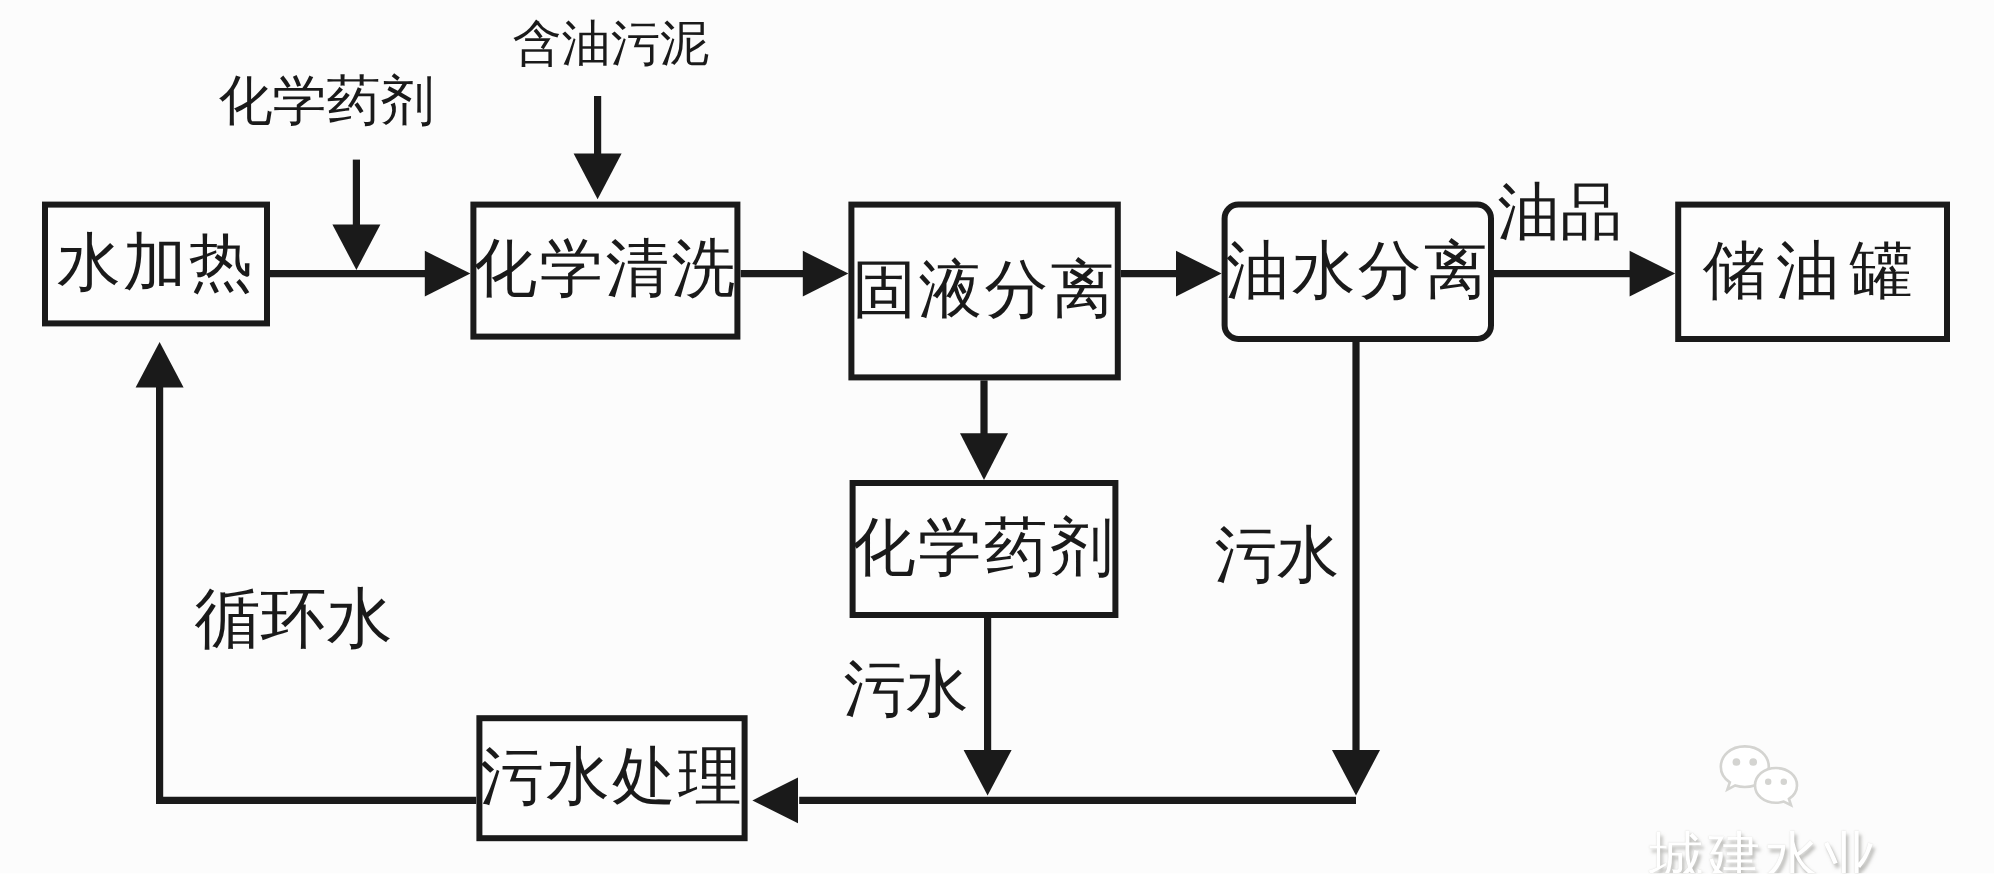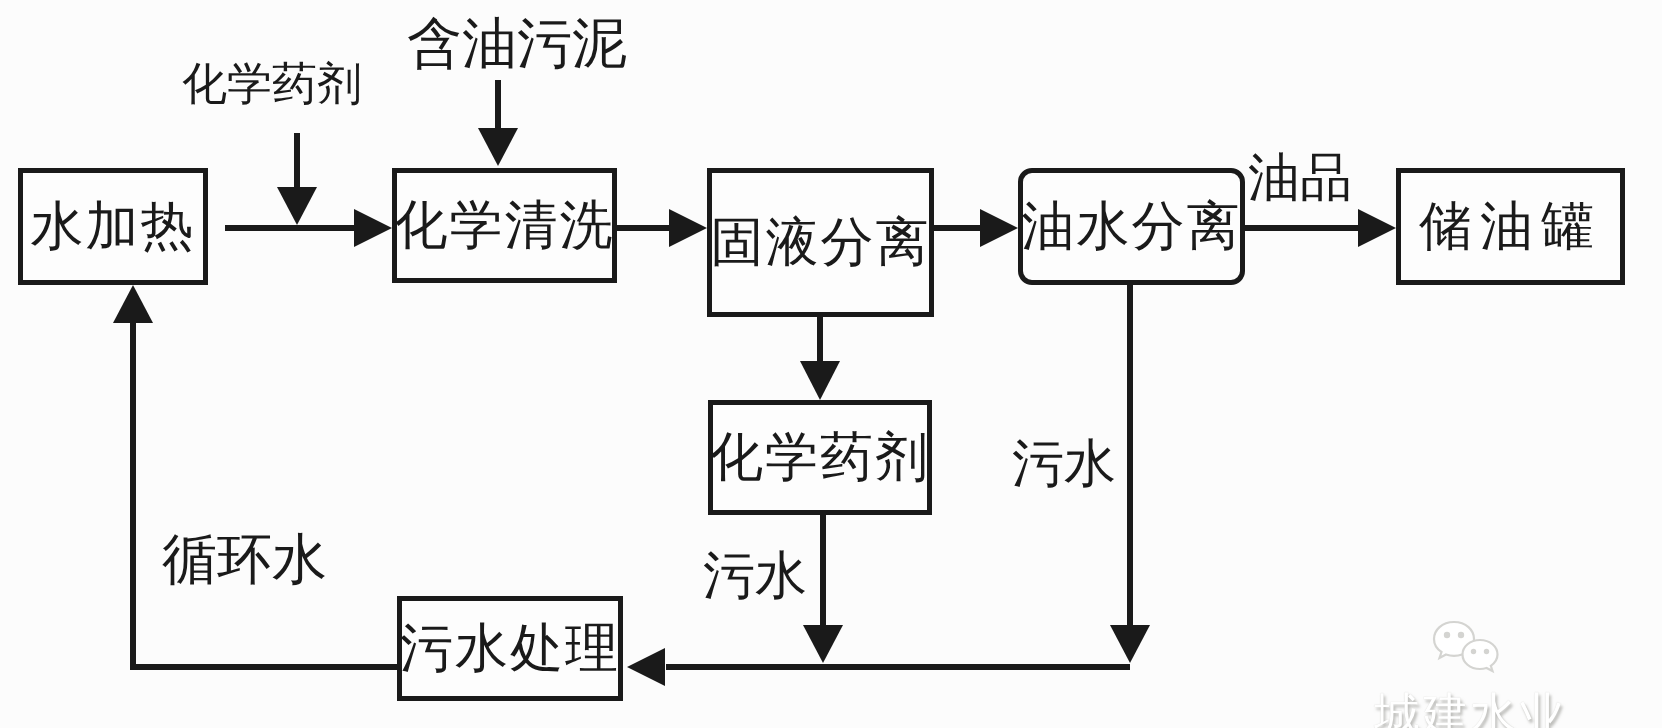--- a/index.html
+++ b/index.html
@@ -123,45 +123,45 @@
       </g>
 
       <g>
         <polyline points="397,667 133,667 133,320" fill="none"></polyline>
         <polygon points="133,285 113,323 153,323" stroke="none"></polygon>
       </g>
 
     </g>
   </svg>
 
-  <div class="node" style="left:18px; top:168px; width:190px; height:117px;">水加热</div>
+  <div class="node" style="left:35px; top:168px; width:190px; height:104px;">水加热</div>
 
   <div class="node" style="left:392px; top:168px; width:225px; height:115px;">化学清洗</div>
 
   <div class="node" style="left:707px; top:168px; width:227px; height:149px;">固液分离</div>
 
   <div class="node" style="left:1018px; top:168px; width:227px; height:117px;border-radius:14px;">油水分离</div>
 
   <div class="node" style="left:1396px; top:168px; width:229px; height:117px; letter-spacing:8px;">储油罐</div>
 
   <div class="node" style="left:708px; top:400px; width:224px; height:115px;">化学药剂</div>
 
   <div class="node" style="left:397px; top:596px; width:226px; height:105px;">污水处理</div>
 
   <div class="flow-label" style="left:182px; top:62px; font-size:45px;">化学药剂</div>
 
-  <div class="flow-label" style="left:407px; top:16px; font-size:55px;">含油污泥</div>
+  <div class="flow-label" style="left:427px; top:16px; font-size:41px;">含油污泥</div>
 
   <div class="flow-label" style="left:1248px; top:152px; font-size:52px;">油品</div>
 
   <div class="flow-label" style="left:1012px; top:438px; font-size:52px;">污水</div>
 
   <div class="flow-label" style="left:703px; top:550px; font-size:52px;">污水</div>
 
-  <div class="flow-label" style="left:162px; top:532px; font-size:55px;">循环水</div>
+  <div class="flow-label" style="left:162px; top:488px; font-size:55px;">循环水</div>
 
   <div id="watermark">
     <svg width="74" height="70" viewBox="0 0 74 70">
       <g fill="#ffffff" stroke="#d4d4d1" stroke-width="2.2">
         <path d="M24 8 C12 8 4 16 4 25 C4 30.5 7 35 11.5 38 L9.5 44 L16 40.5 C18.5 41.3 21.2 41.8 24 41.8 C36 41.8 44 34 44 25 C44 16 36 8 24 8 Z"></path>
         <path d="M50 26 C40 26 32.5 32.5 32.5 40.5 C32.5 48.5 40 55 50 55 C52.3 55 54.5 54.6 56.5 54 L62.5 57 L60.8 51.8 C64.6 49.2 67.5 45.2 67.5 40.5 C67.5 32.5 60 26 50 26 Z"></path>
       </g>
       <g fill="#d4d4d1" stroke="none">
         <circle cx="17" cy="21" r="3.2"></circle>
         <circle cx="31" cy="21" r="3.2"></circle>

